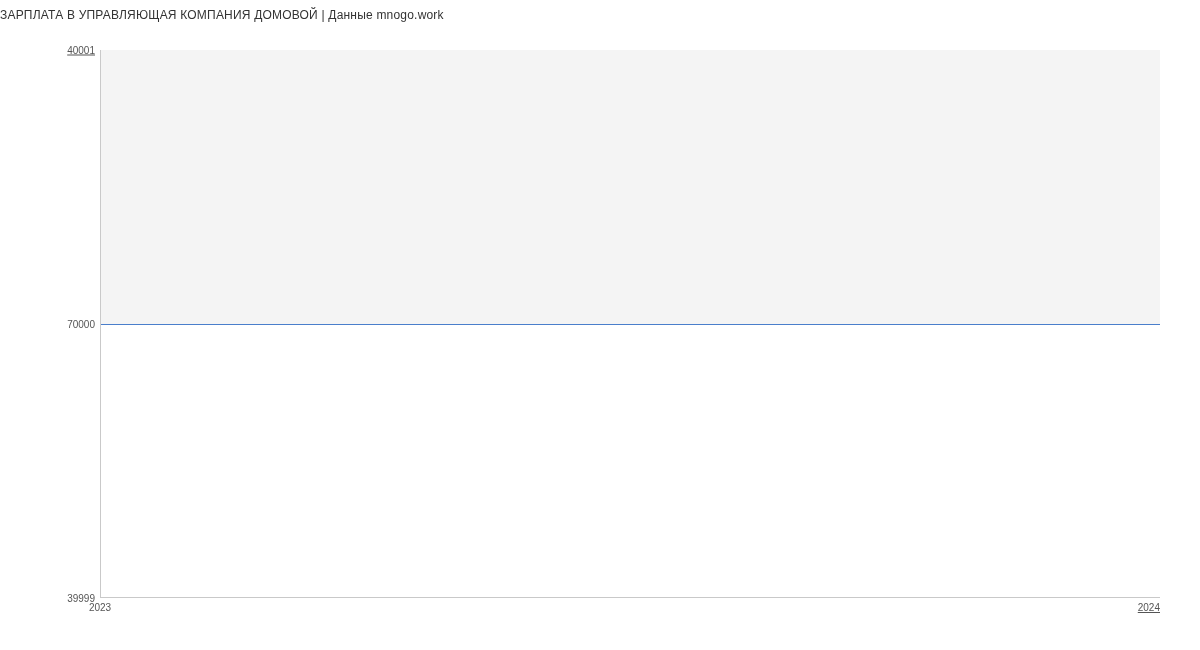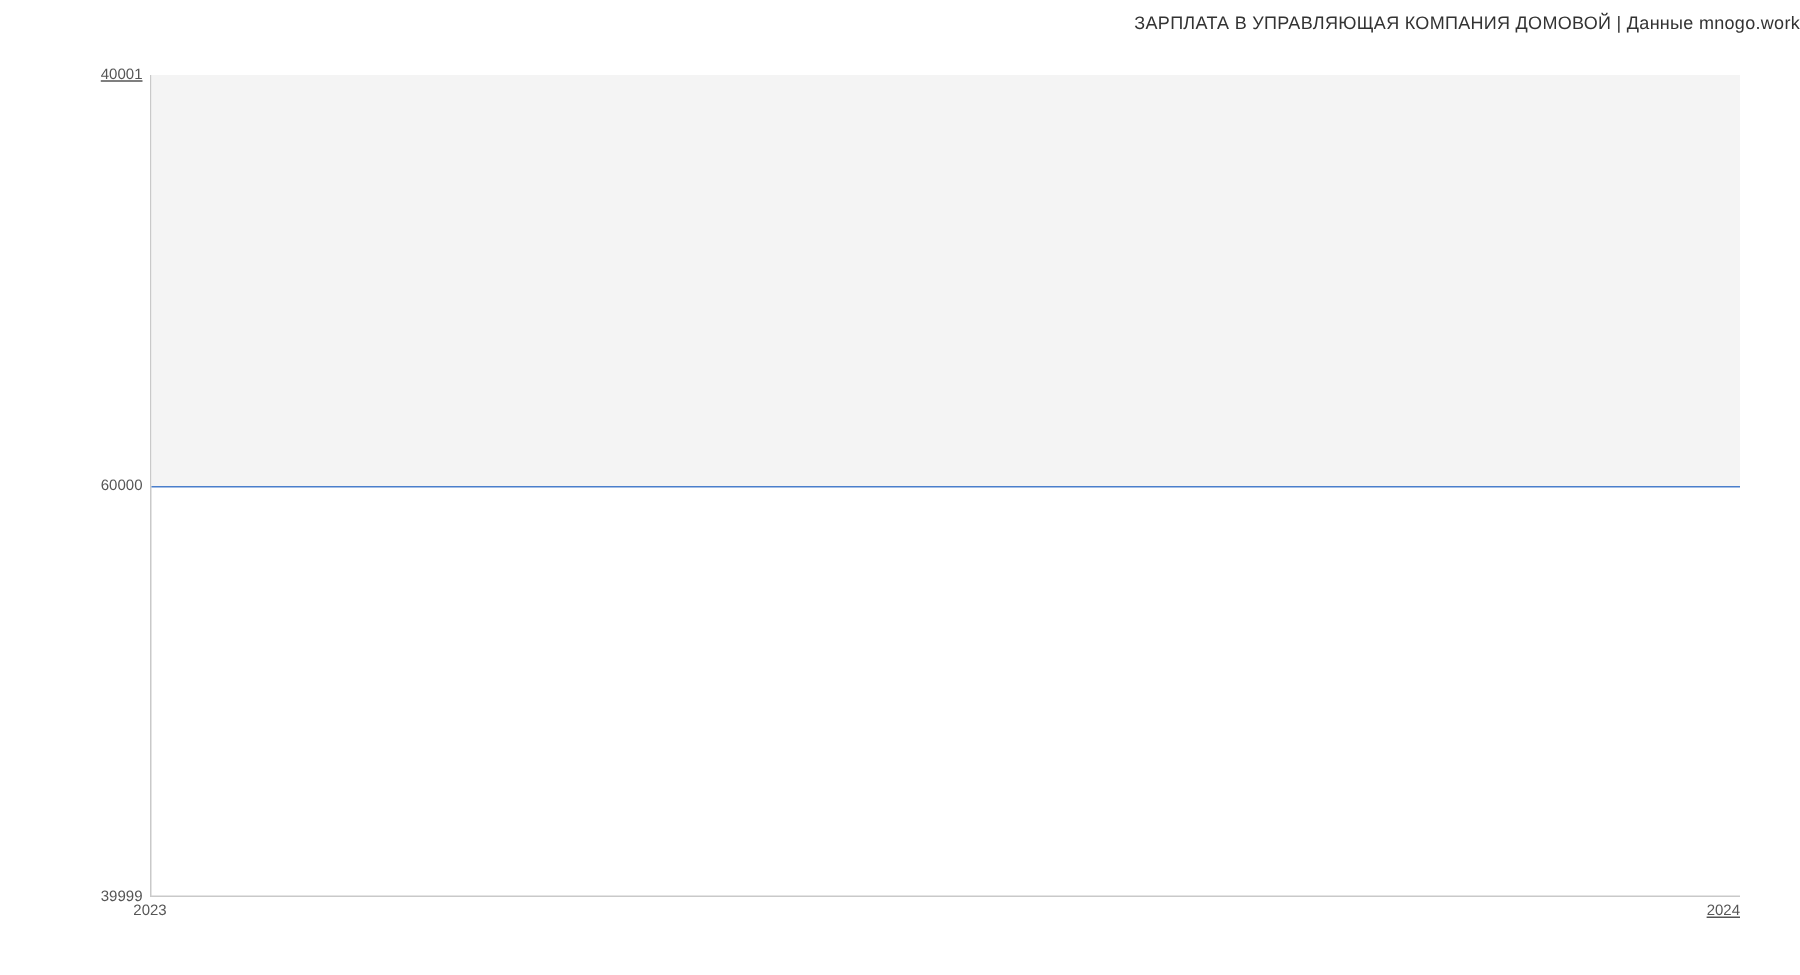--- a/index.html
+++ b/index.html
@@ -15,21 +15,21 @@
   .chart {
     position: relative;
     width: 1200px;
     height: 650px;
   }
   .title {
     position: absolute;
     top: 8px;
     left: 0;
     right: 0;
-    text-align: right;
+    text-align: left;
     font-size: 12px;
     color: #333333;
     letter-spacing: 0.2px;
   }
   .plot {
     position: absolute;
     left: 100px;
     top: 50px;
     width: 1060px;
     height: 548px;
@@ -74,18 +74,18 @@
 
 <div class="chart">
   <div class="title">ЗАРПЛАТА В  УПРАВЛЯЮЩАЯ КОМПАНИЯ ДОМОВОЙ | Данные mnogo.work</div>
 
   <div class="plot">
     <div class="area-fill" style="height:50%;"></div>
     <div class="data-line" style="top:50%;"></div>
   </div>
 
   <div class="y-tick" style="top:50px;text-decoration:underline;">40001</div>
-  <div class="y-tick" style="top:324px;">60000</div>
+  <div class="y-tick" style="top:324px;">70000</div>
   <div class="y-tick" style="top:598px;">39999</div>
 
   <div class="x-tick" style="left:100px;">2023</div>
   <div class="x-tick" style="left:1160px; transform:translateX(-100%);text-decoration:underline;">2024</div>
 </div>
 
 </body></html>

